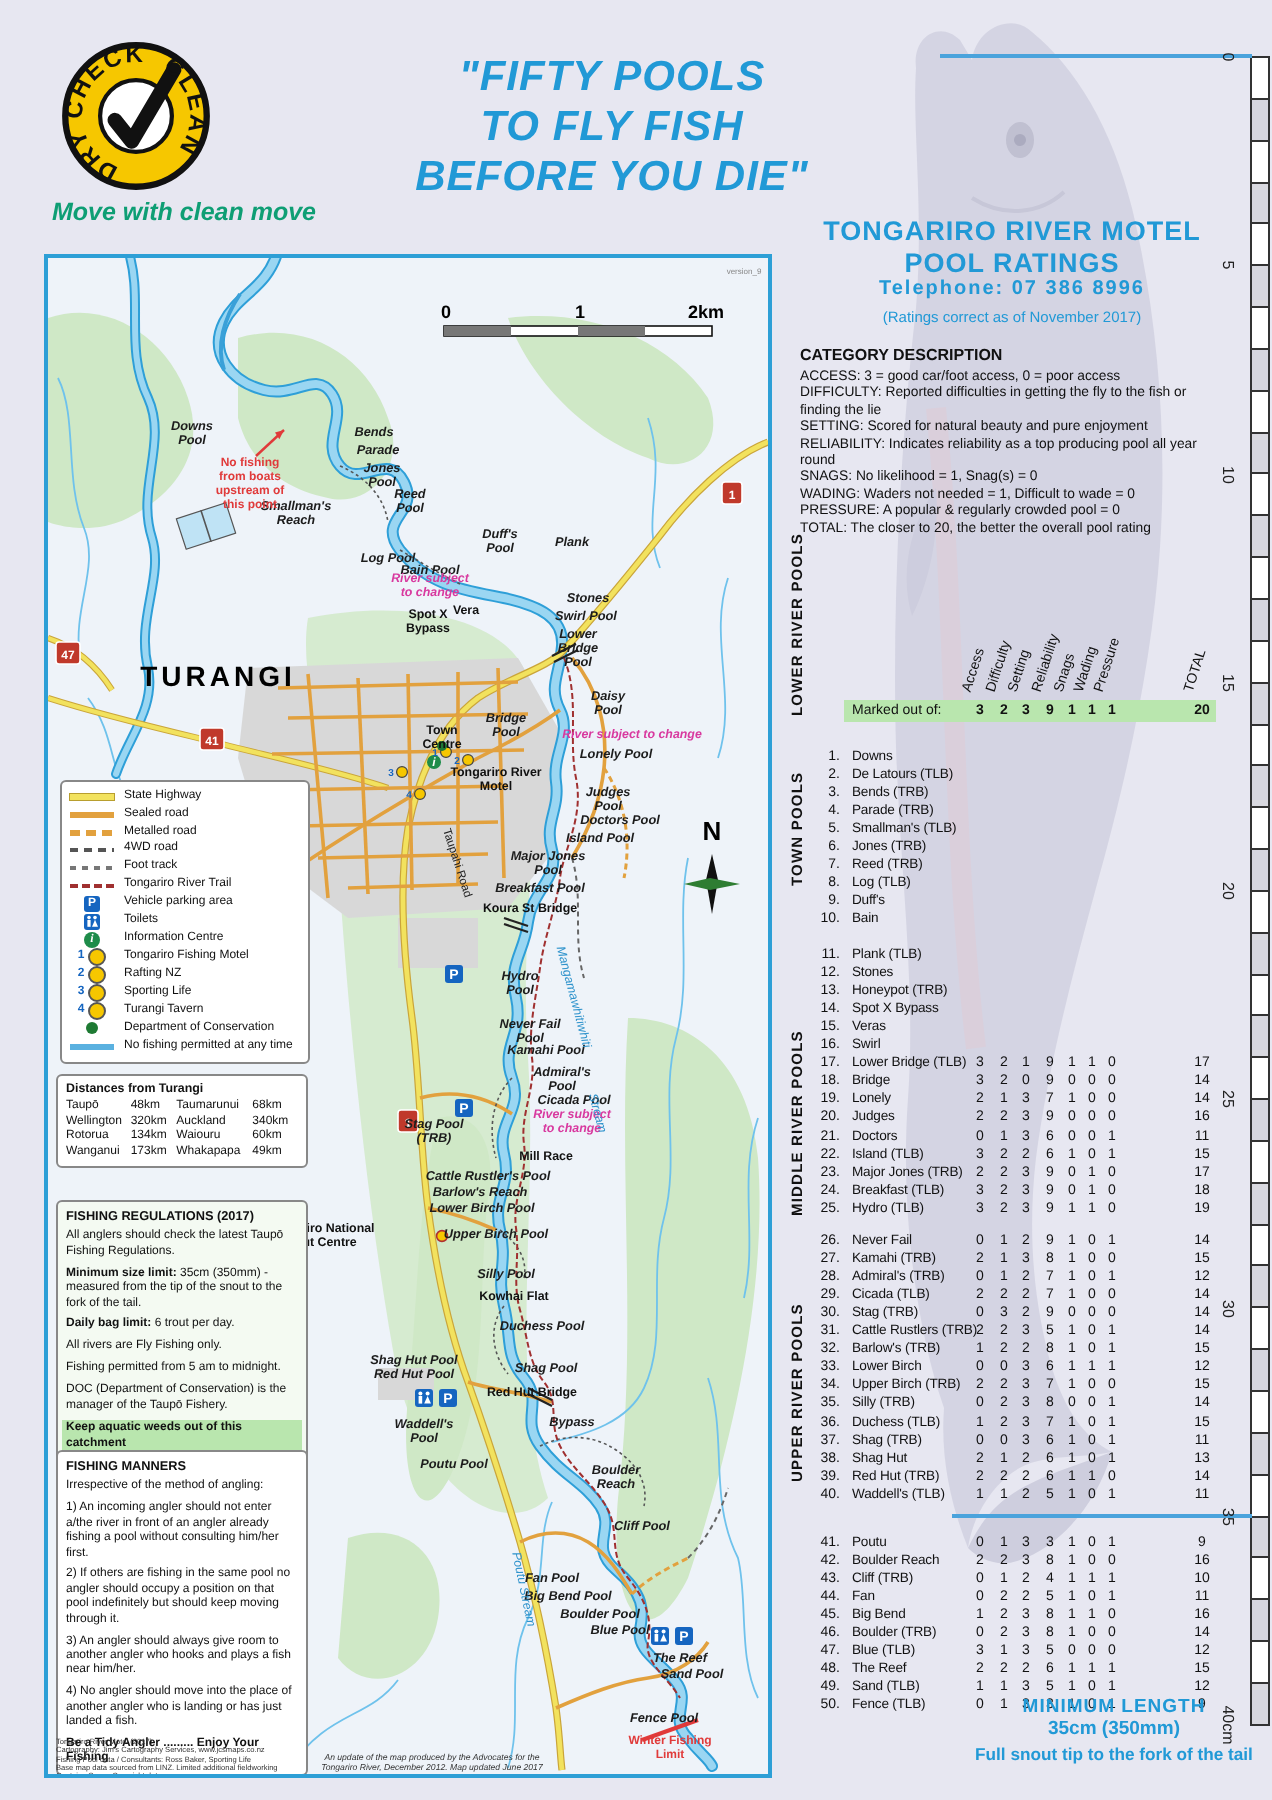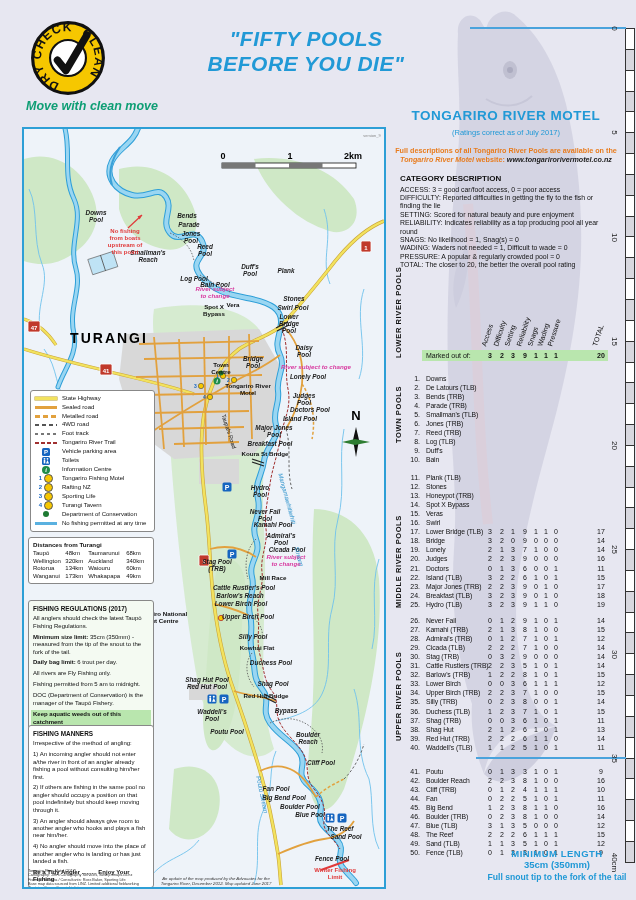--- a/index.html
+++ b/index.html
@@ -129,20 +129,21 @@
   <text font-size="11.5" font-weight="bold" fill="#111" letter-spacing="1">
     <textPath href="#tc" startOffset="8%">CLEAN</textPath>
   </text>
   <text font-size="11.5" font-weight="bold" fill="#111" letter-spacing="1">
     <textPath href="#tc" startOffset="55%">DRY</textPath>
   </text>
 </svg>
 <div id="tagline" class="abs">Move with clean move</div>
 <div id="main-title" class="abs">
   <div>"FIFTY POOLS</div>
+  <div>TO FLY FISH</div>
   <div>BEFORE YOU DIE"</div>
 </div>
 
 <div id="map-wrap" class="abs">
   <svg width="360" height="758" viewBox="0 0 360 758">
 
     <g fill="#cfe8c6">
       <path d="M0,30 C30,20 60,40 70,70 C80,100 60,120 40,130 C20,140 0,132 0,132 Z"></path>
       <path d="M95,40 C130,30 160,50 170,80 C180,105 160,125 140,120 C115,115 100,100 95,80 Z"></path>
       <path d="M230,30 C270,25 310,40 330,70 C340,95 320,110 300,100 C270,90 240,60 230,30 Z"></path>
@@ -620,26 +621,24 @@
     </div>
   <div id="update-note" class="abs">
       <div>An update of the map produced by the Advocates for the</div>
       <div>Tongariro River, December 2012. Map updated June 2017</div>
     </div>
 </div>
 
 <div id="ratings" class="abs">
   <div id="rt-title">
     <div>TONGARIRO RIVER MOTEL</div>
+    <div>POOL RATINGS</div>
   </div>
-  <div id="rt-note">(Ratings correct as of July 2017)</div>
-  <div id="rt-desc">
-    <span>Full descriptions of all Tongariro River Pools are available on the</span><br>
-    <span class="it">Tongariro River Motel</span><span>  website:  </span><span class="url">www.tongarirorivermotel.co.nz</span>
-  </div>
+  <div id="rt-phone">Telephone:  07 386 8996</div>
+  <div id="rt-note">(Ratings correct as of November 2017)</div>
   <div id="cat-head">CATEGORY DESCRIPTION</div>
   <div id="cat-lines">
       <p>ACCESS:  3 = good car/foot access, 0 = poor access</p>
       <p>DIFFICULTY:  Reported difficulties in getting the fly to the fish or finding the lie</p>
       <p>SETTING:  Scored for natural beauty and pure enjoyment</p>
       <p>RELIABILITY:  Indicates reliability as a top producing pool all year round</p>
       <p>SNAGS:  No likelihood = 1, Snag(s) = 0</p>
       <p>WADING:  Waders not needed = 1, Difficult to wade = 0</p>
       <p>PRESSURE:  A popular &amp; regularly crowded pool = 0</p>
       <p>TOTAL:  The closer to 20, the better the overall pool rating</p>

